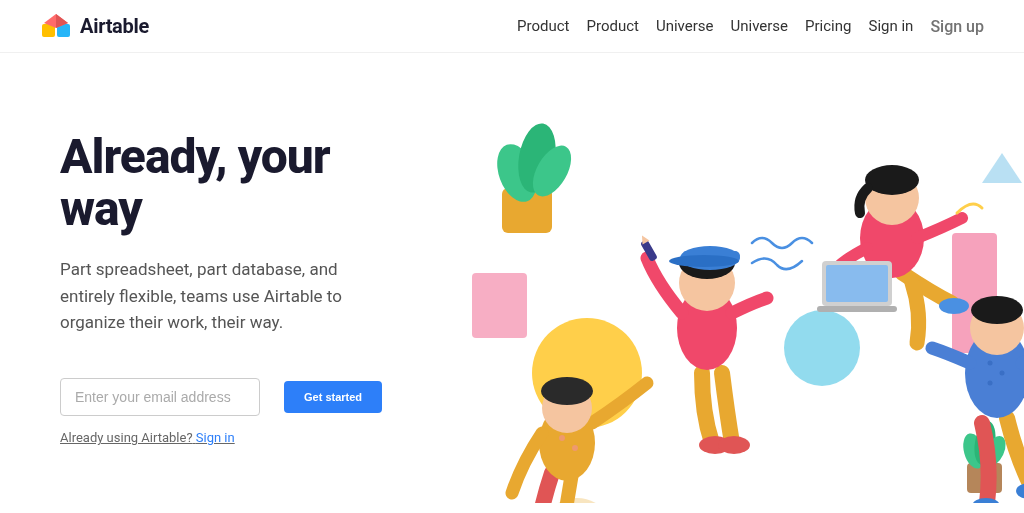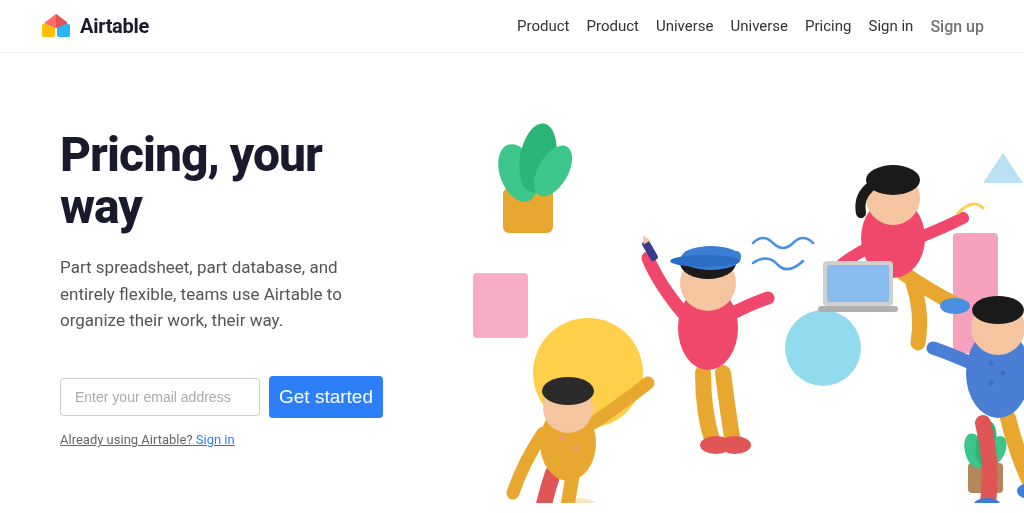--- a/index.html
+++ b/index.html
@@ -81,44 +81,44 @@
     .subheadline {
       font-size: 17px;
       color: #555;
       line-height: 1.55;
       margin-bottom: 43px;
       max-width: 340px;
     }
 
     .cta-row {
       display: flex;
-      gap: 9px;
+      gap: 24px;
       align-items: center;
       margin-bottom: 14px;
     }
 
     .email-input {
       padding: 10px 14px;
       border: 1.5px solid #ccc;
       border-radius: 4px;
       font-size: 14px;
       color: #888;
       width: 200px;
       outline: none;
     }
     .email-input::placeholder { color: #aaa; }
 
     .get-started-btn {
-      padding: 10px 10px;
+      padding: 10px 20px;
       background: #2d7ff9;
       color: #fff;
       border: none;
       border-radius: 4px;
-      font-size: 19px;
-      font-weight: 400;
+      font-size: 11px;
+      font-weight: 700;
       cursor: pointer;
       white-space: nowrap;
     }
 
     .signin-note {
       font-size: 13px;
       color: #666;
       text-decoration: underline;
     }
     .signin-note a {
@@ -164,21 +164,21 @@
     <a class="nav-link">Universe</a>
     <a class="nav-link">Universe</a>
     <a class="nav-link">Pricing</a>
     <span class="nav-signin">Sign in</span>
     <span class="nav-signup">Sign up</span>
   </nav>
 </header>
 
 <main>
   <div class="left-panel">
-    <h1 class="headline">Pricing, your way</h1>
+    <h1 class="headline">Already, your way</h1>
     <p class="subheadline">Part spreadsheet, part database, and entirely flexible, teams use Airtable to organize their work, their way.</p>
     <div class="cta-row">
       <input class="email-input" type="email" placeholder="Enter your email address" style="">
       <button class="get-started-btn">Get started</button>
     </div>
     <div class="signin-note">
       <span>Already using Airtable?</span>
       <a>Sign in</a>
     </div>
   </div>

